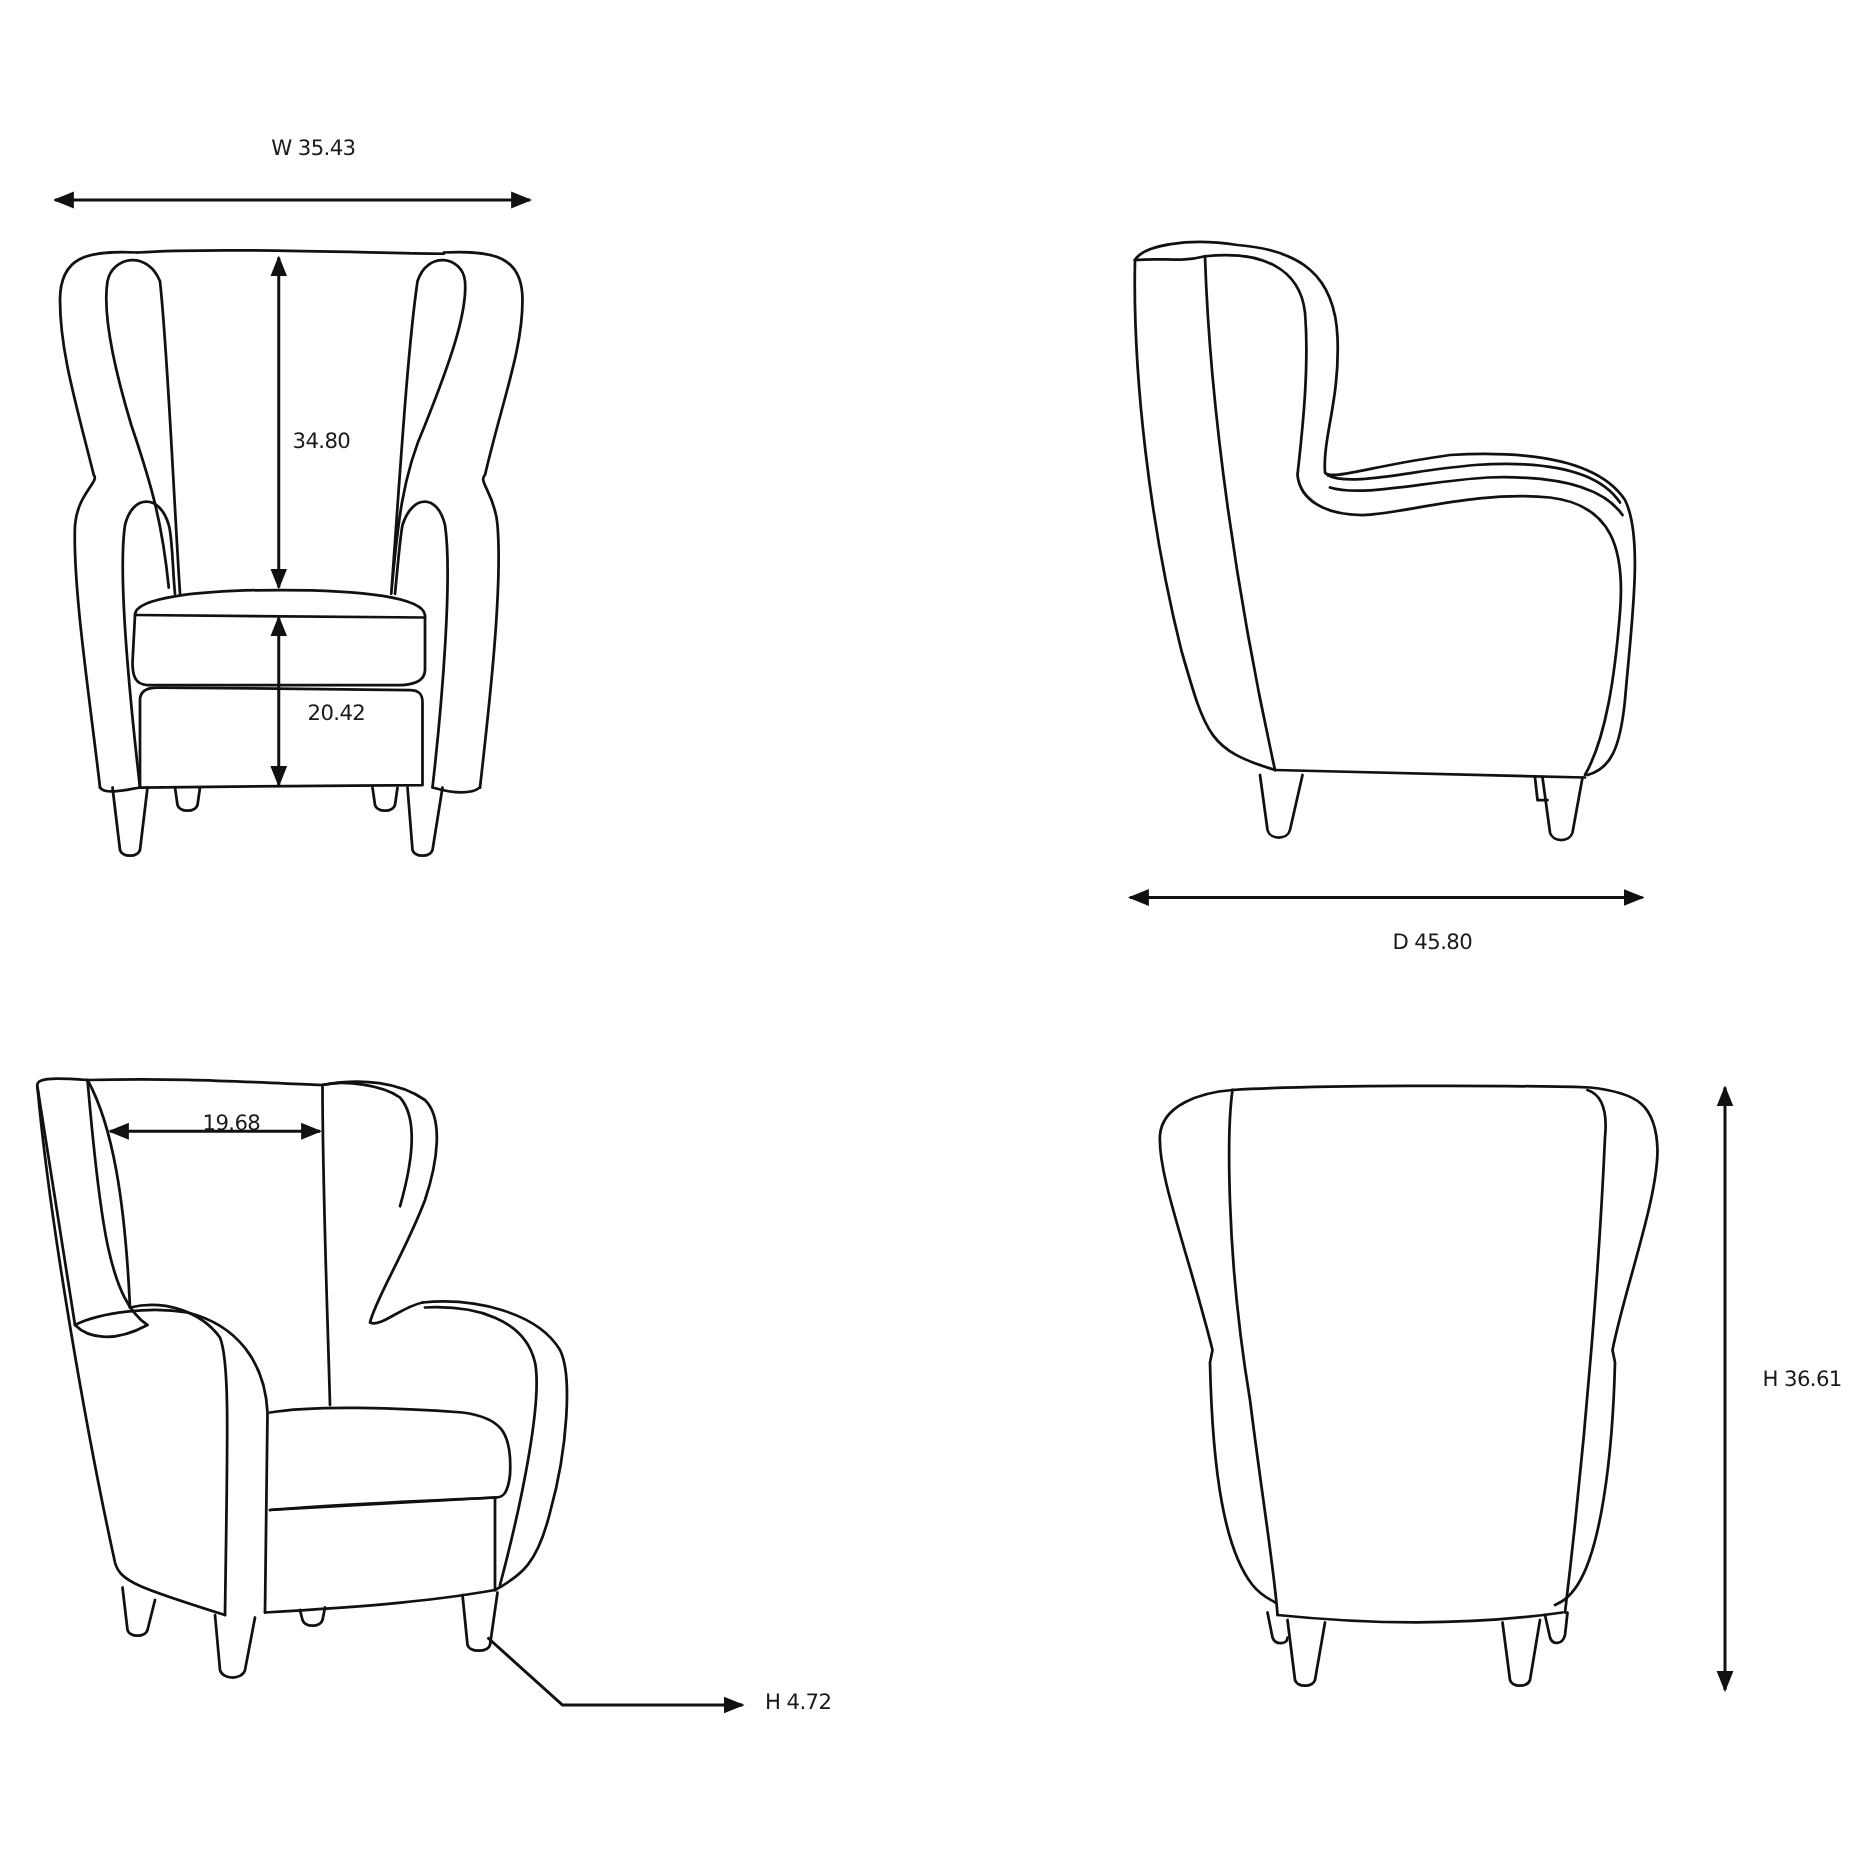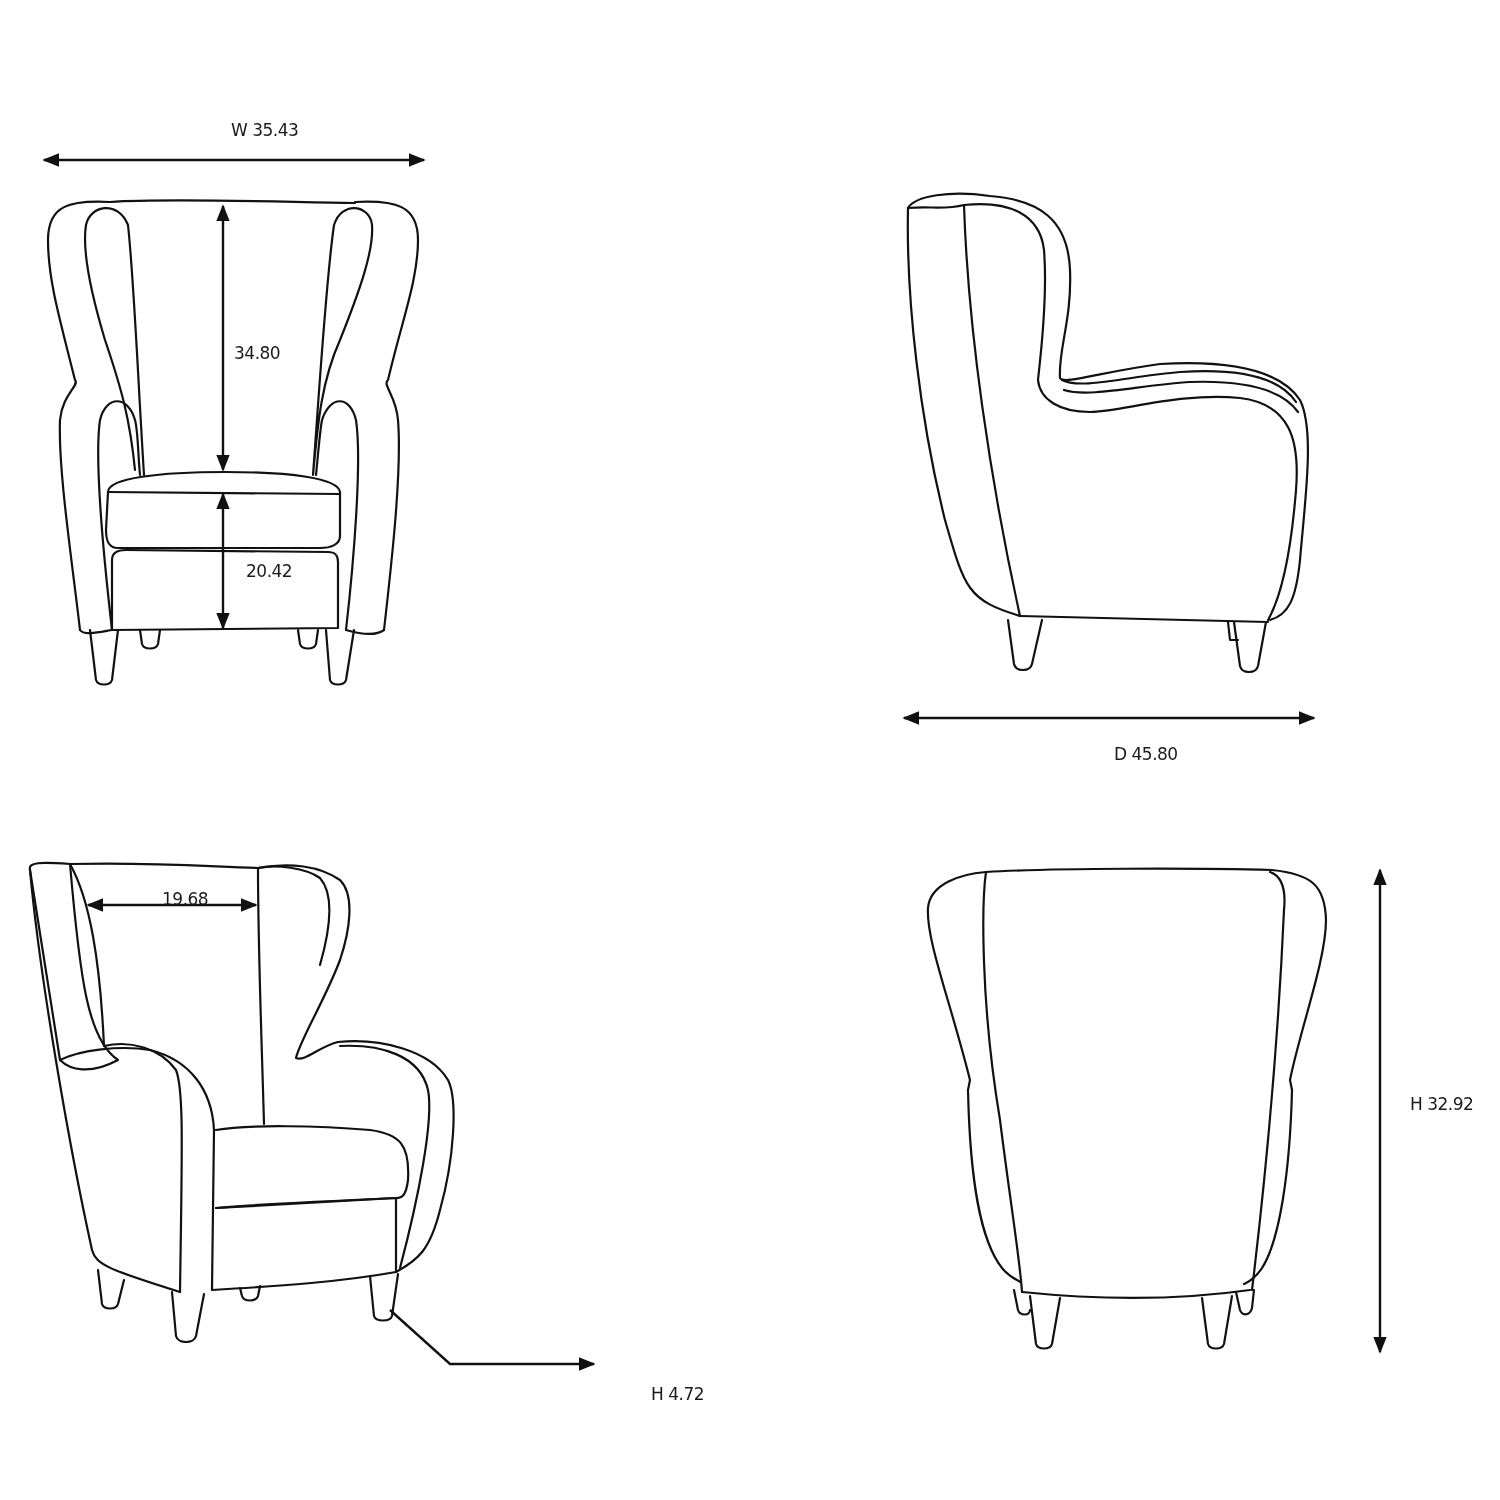--- a/index.html
+++ b/index.html
@@ -96,19 +96,19 @@
     <path class="ln" d="M1270,872 C1282,876 1286,890 1284,910 C1280,1000 1270,1140 1252,1290"></path>
     <path class="ln" d="M1022,1292 C1100,1300 1180,1300 1250,1290"></path>
     <path class="ln" d="M1014,1290 L1018,1310 C1020,1316 1030,1316 1030,1310"></path>
     <path class="ln" d="M1030,1296 L1036,1344 C1038,1350 1050,1350 1052,1344 L1060,1298"></path>
     <path class="ln" d="M1202,1298 L1208,1344 C1210,1350 1222,1350 1224,1344 L1232,1296"></path>
     <path class="ln" d="M1236,1292 L1240,1310 C1242,1316 1250,1316 1252,1308 L1254,1290"></path>
     <line class="dim" x1="1380" y1="870" x2="1380" y2="1352" marker-start="url(#ah)" marker-end="url(#ah)"></line>
   </g>
 </svg>
 
-<div class="lbl" style="left:217px;top:120px;margin-left:14px;">W 35.43</div>
+<div class="lbl" style="left:217px;top:109px;">W 35.43</div>
 <div class="lbl" style="left:234px;top:343px;">34.80</div>
 <div class="lbl" style="left:246px;top:561px;">20.42</div>
 <div class="lbl" style="left:1114px;top:744px;">D 45.80</div>
 <div class="lbl" style="left:162px;top:889px;text-align:right;">19.68</div>
-<div class="lbl" style="left:612px;top:1384px;margin-left:39px;">H 4.72</div>
-<div class="lbl" style="left:1410px;top:1094px;">H 32.92</div>
+<div class="lbl" style="left:612px;top:1352px;">H 4.72</div>
+<div class="lbl" style="left:1410px;top:1094px;">H 36.61</div>
 
 </body></html>

